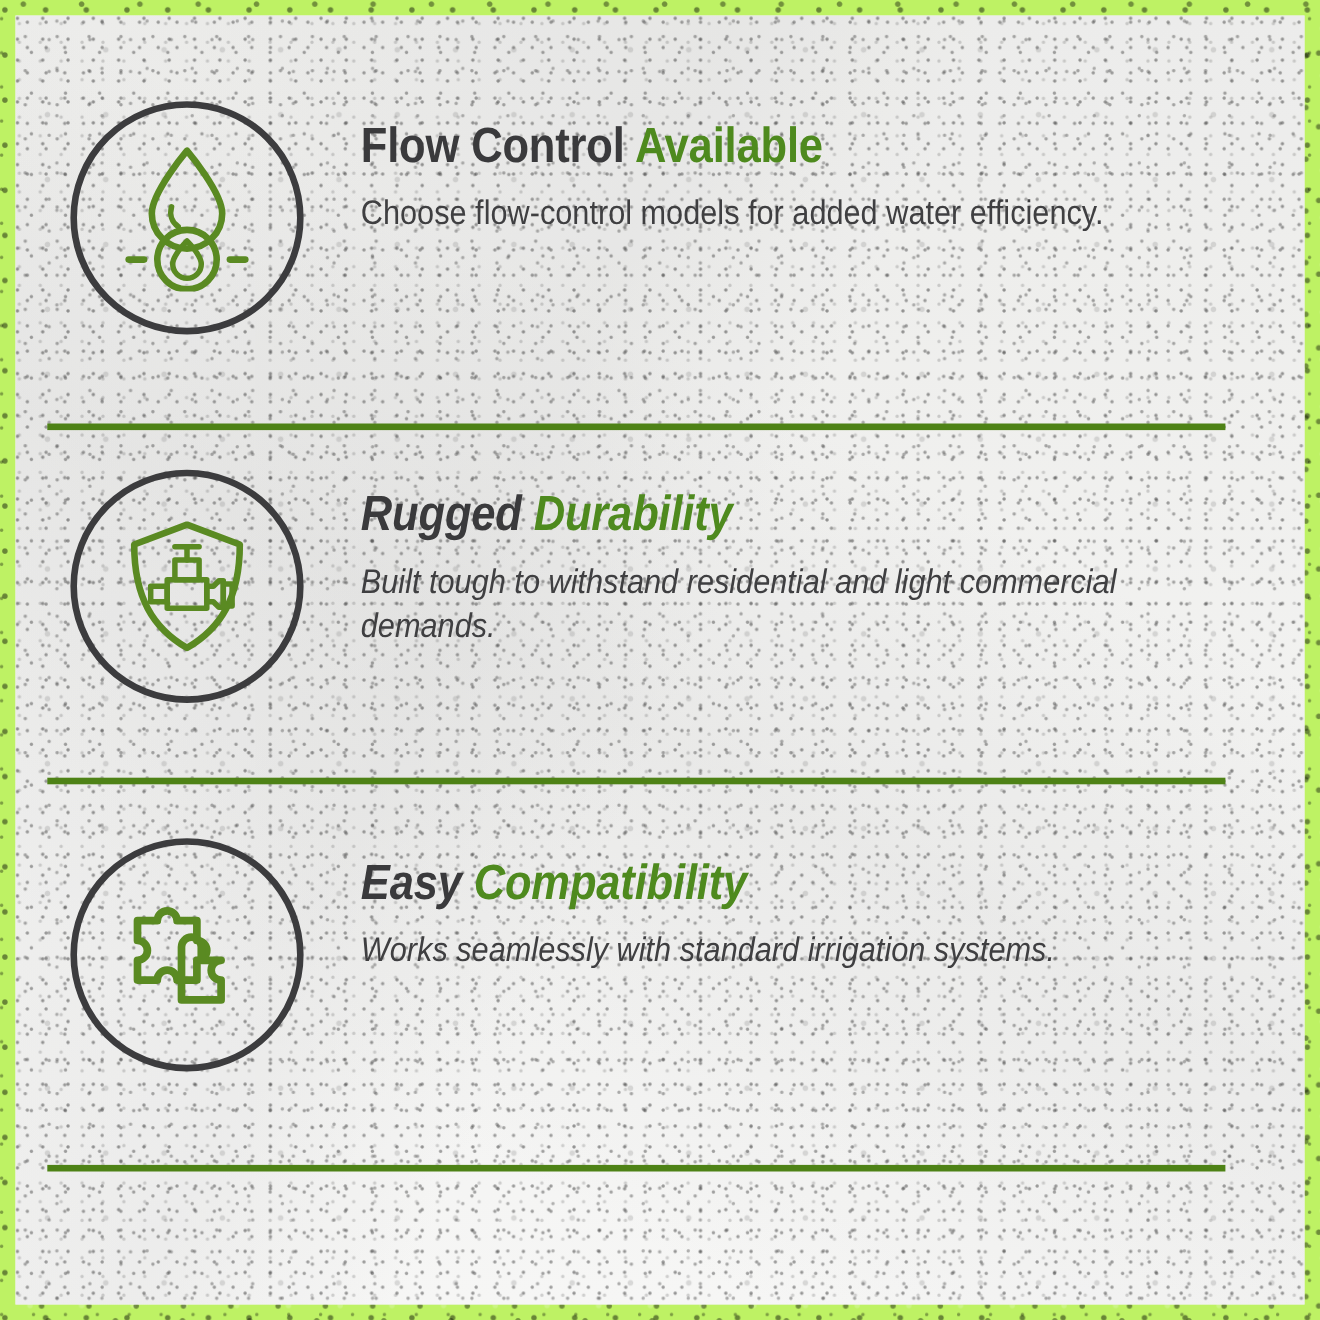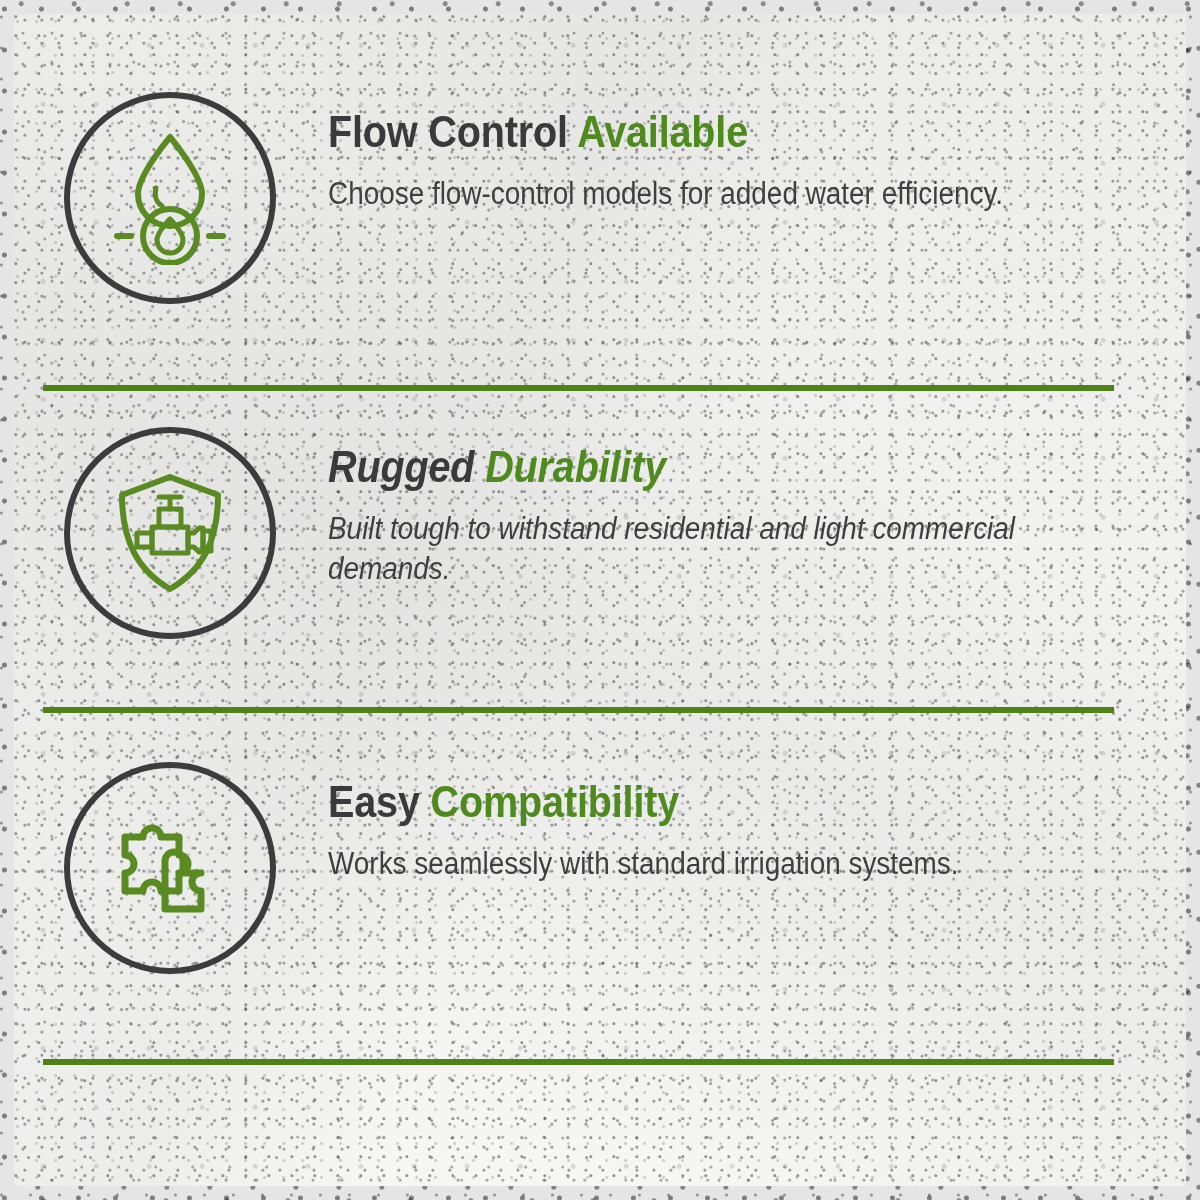--- a/index.html
+++ b/index.html
@@ -11,21 +11,21 @@
   body {
     font-family: "Liberation Sans", sans-serif;
   }
 
   #infographic {
     position: relative;
     width: 1200px;
     height: 1200px;
     box-sizing: border-box;
     overflow: hidden;
-    background-color: #e5e5e5;
+    background-color: #bef264;
   }
 
   
   .border-texture {
     position: absolute;
     inset: 0;
     background-image:
       radial-gradient(circle at 12% 22%, rgba(0,0,0,0.45) 0 2px, transparent 3px),
       radial-gradient(circle at 40% 8%,  rgba(0,0,0,0.40) 0 2px, transparent 3px),
       radial-gradient(circle at 72% 35%, rgba(0,0,0,0.38) 0 2px, transparent 3px),
@@ -77,21 +77,21 @@
   }
   .feature-row {
     position: absolute;
     left: 0;
     right: 0;
     display: flex;
     align-items: flex-start;
   }
   .row-1 { top: 92px; }
   .row-2 { top: 427px; font-style: italic; }
-  .row-3 { top: 762px; }
+  .row-3 { top: 762px; font-style: italic; }
 
   .icon-badge {
     position: relative;
     flex: 0 0 auto;
     width: 212px;
     height: 212px;
     margin-left: 64px;
     border: 6px solid #3c3c3e;
     border-radius: 50%;
     box-sizing: border-box;

